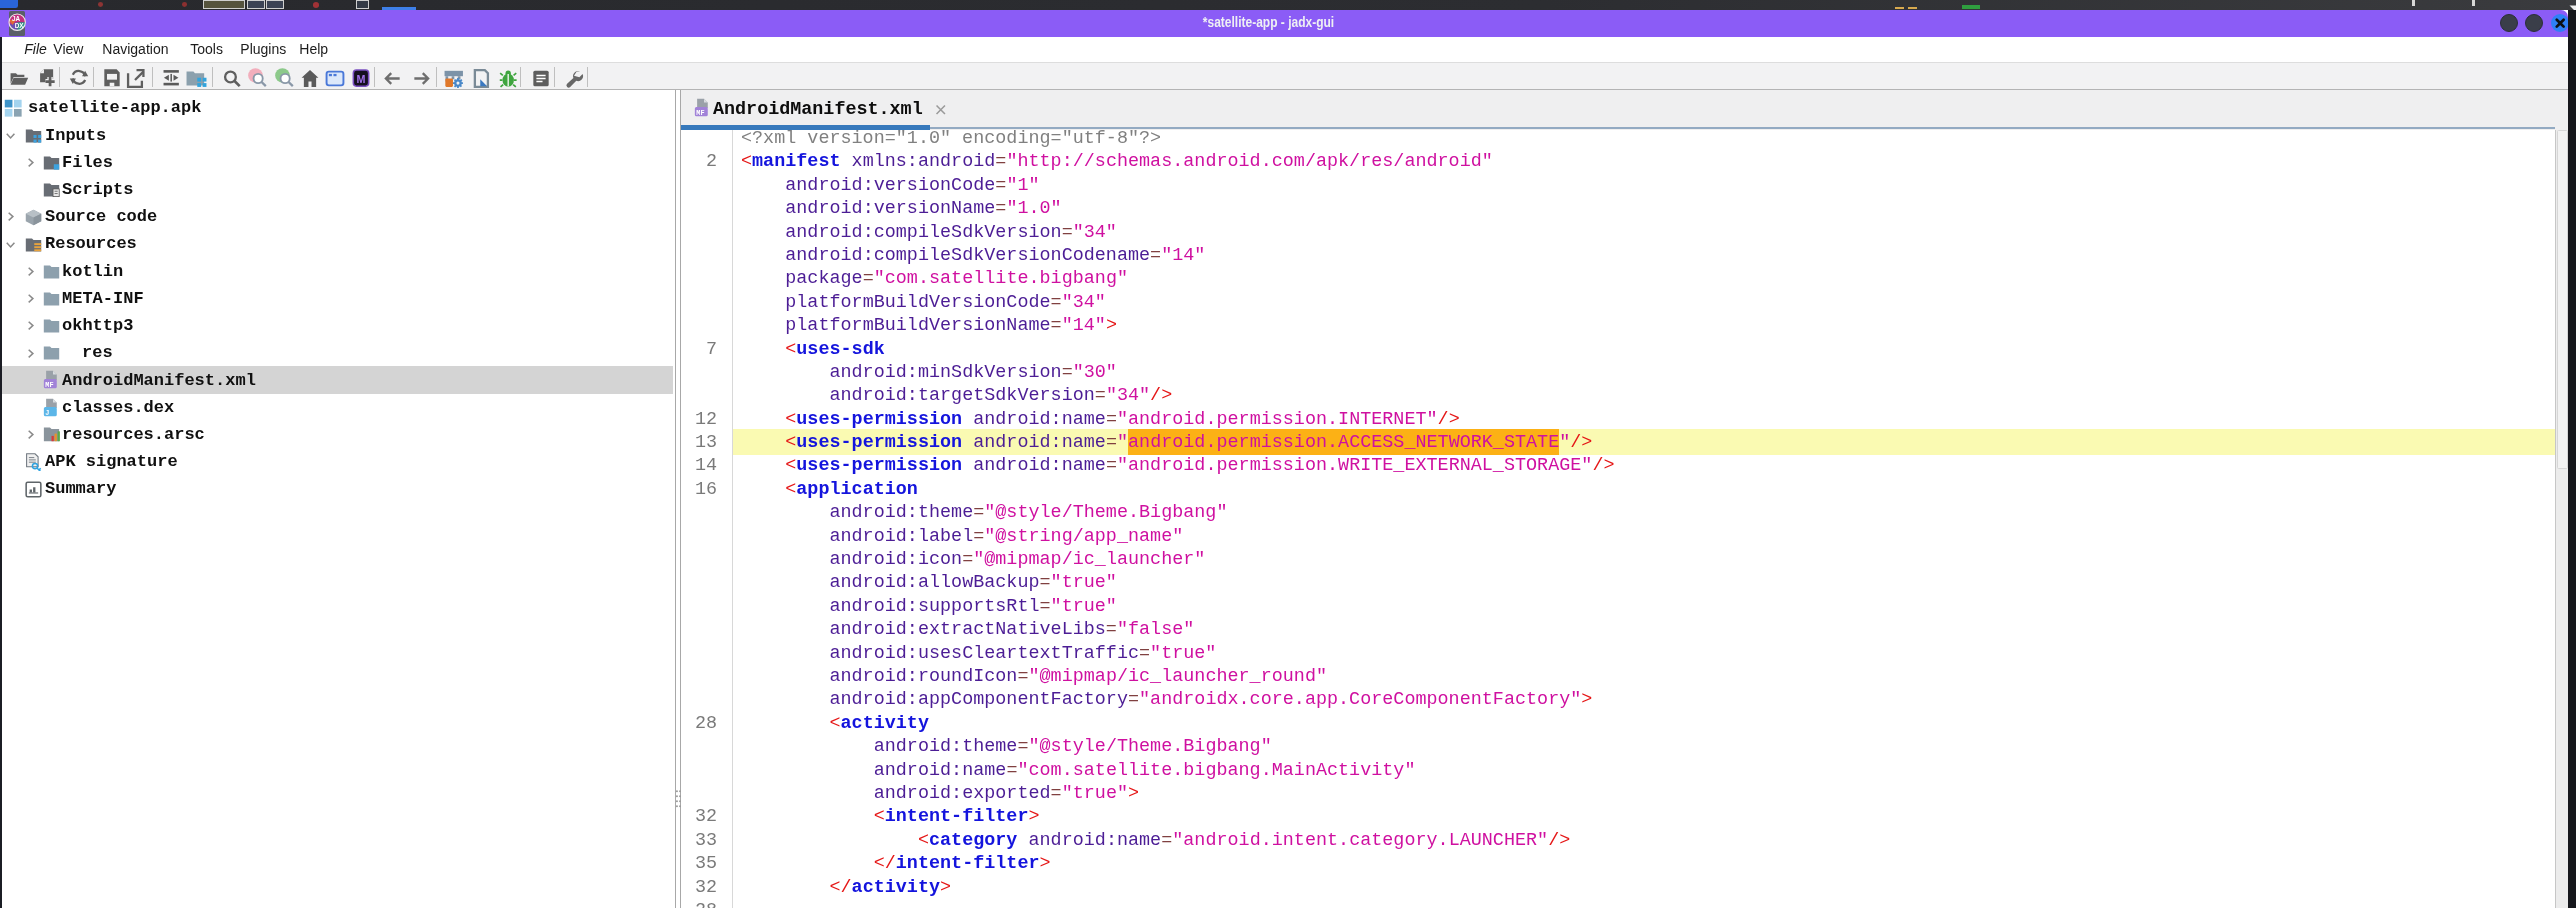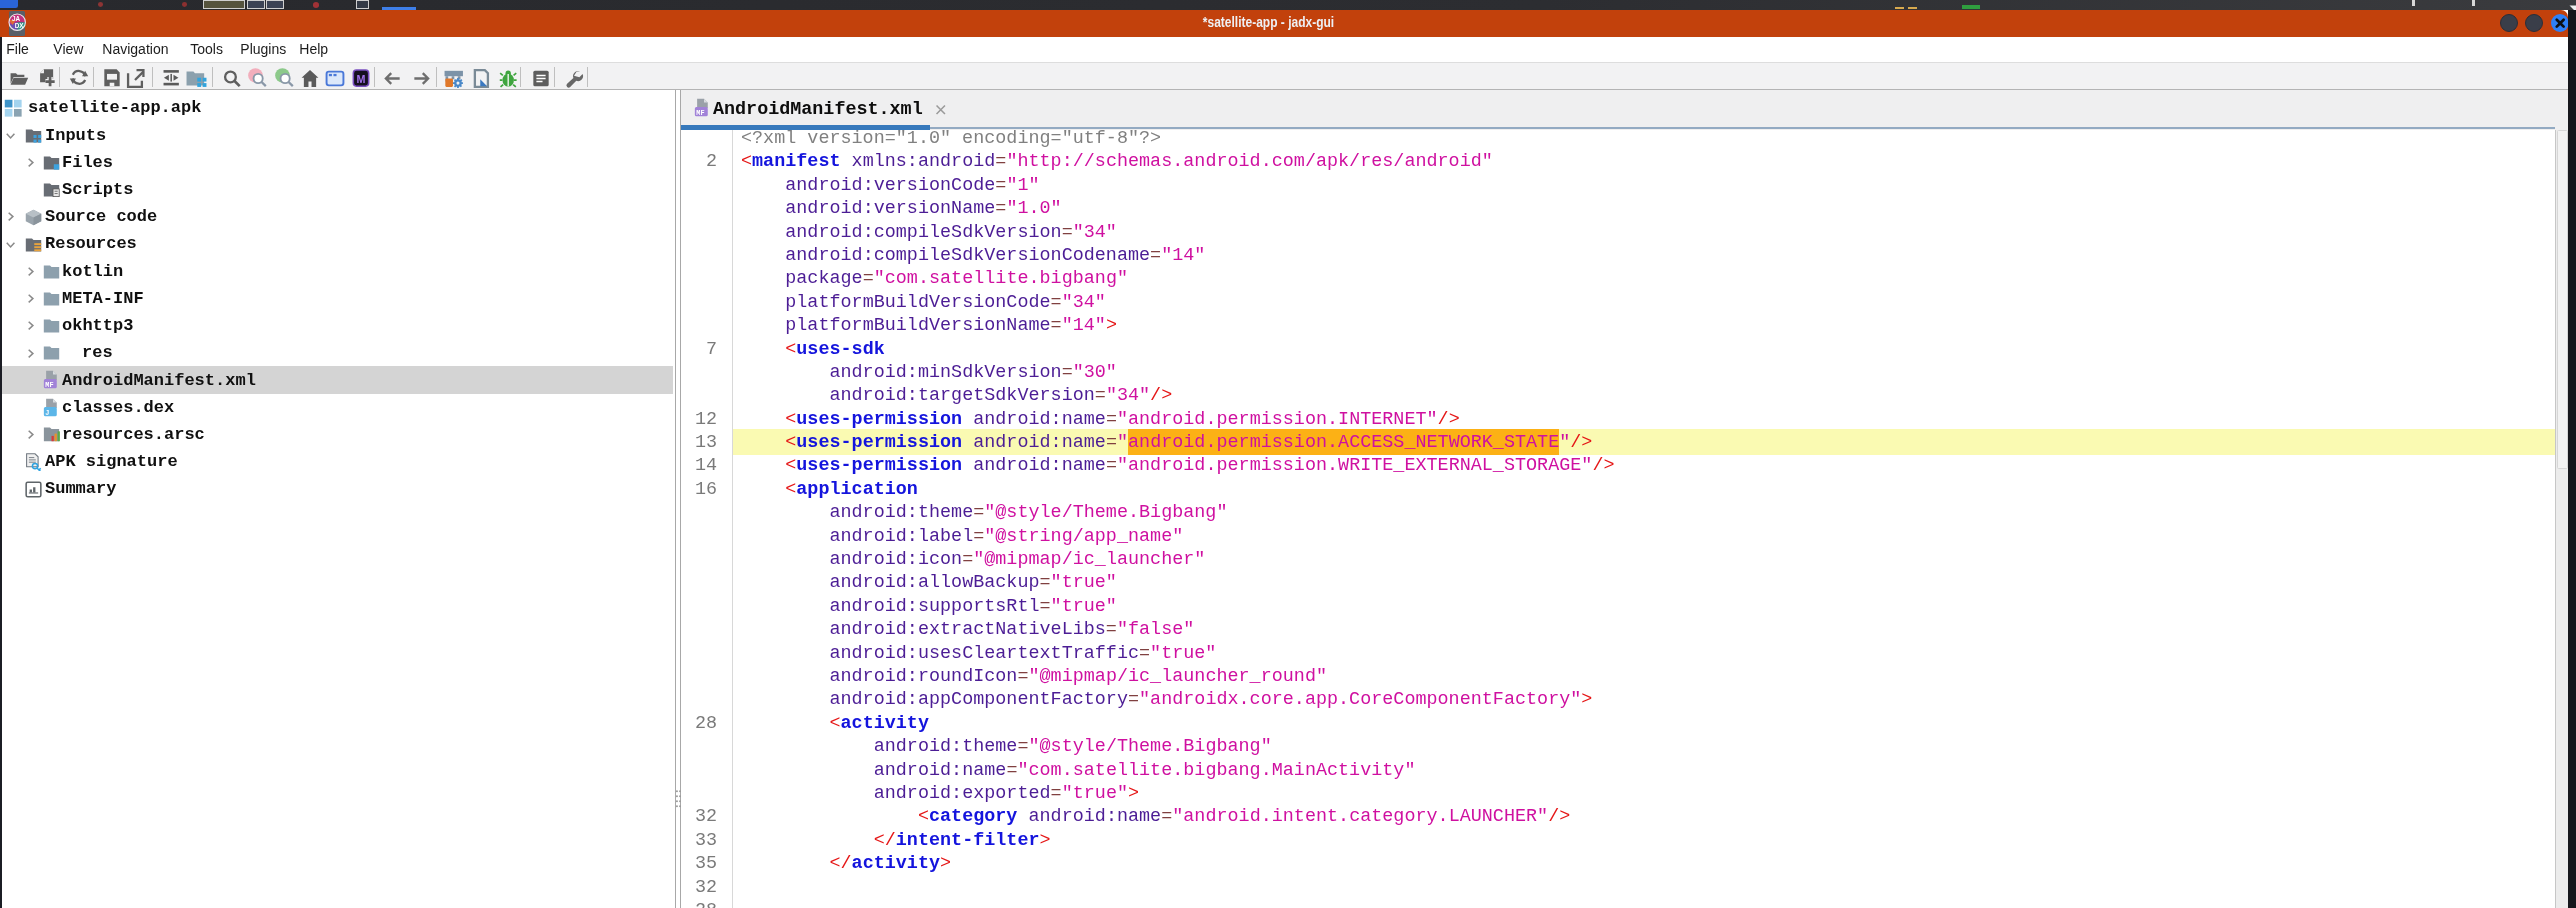--- a/index.html
+++ b/index.html
@@ -1,19 +1,19 @@
 <!DOCTYPE html>
 <html style="font-size:12.3px"><head><meta charset="utf-8">
 <style>
 html,body{margin:0;padding:0;width:2576px;height:909px;overflow:hidden;background:#fff;
 font-family:"Liberation Sans",sans-serif;}
 .abs{position:absolute;}
 .mono{font-family:"Liberation Mono",monospace;}
 #topstrip{left:0;top:0;width:2576px;height:10px;background:linear-gradient(90deg,#28292d 0%,#2c2d31 60%,#3a3b3e 100%);}
-#titlebar{left:0;top:10px;width:2568px;height:27px;background:#c2410c;border-top-right-radius:7px;}
+#titlebar{left:0;top:10px;width:2568px;height:27px;background:#8b5cf6;border-top-right-radius:7px;}
 #rightedge{left:2568px;top:10px;width:7.7px;height:899px;background:#16171c;}
 #leftedge{left:0;top:37px;width:2.3px;height:872px;background:#1b1d24;}
 #menubar{left:2.3px;top:37px;width:2566px;height:25px;background:#ffffff;}
 .menuitem{position:absolute;top:0;height:25px;line-height:25px;font-size:14px;color:#1c1c1c;}
 #toolbar{left:2.3px;top:62px;width:2566px;height:28px;background:#f2f2f3;border-top:0.8px solid #dddddd;box-sizing:border-box;}
 #toolbarborder{left:2.3px;top:89px;width:2566px;height:0.8px;background:#b4b4b4;}
 .tsep{position:absolute;top:3.8px;width:0.8px;height:20px;background:#bfbfbf;}
 .ticon{position:absolute;top:3.8px;}
 #treepanel{left:2.3px;top:90px;width:673px;height:819px;background:#fff;}
 .trow{position:absolute;height:27px;line-height:27px;font-size:17px;color:#101010;white-space:pre;font-family:"Liberation Mono",monospace;font-weight:bold;}
@@ -77,21 +77,21 @@
  <svg class="abs" style="left:2551px;top:3.8px;" width="18.4" height="18.4" viewBox="0 0 24 24">
       <path d="M7.5 7.5 L16.5 16.5 M16.5 7.5 L7.5 16.5" stroke="#0d1014" stroke-width="3.6" stroke-linecap="round"></path>
     </svg>
 </div>
 <svg class="abs" style="left:2568px;top:3.8px;" width="8.4" height="10.7" viewBox="0 0 11 14">
     <path d="M2 2 L11 2 L11 12 L7.5 7.5 Z" fill="#efefef"></path>
   </svg>
 <div class="abs" id="rightedge"></div>
 <div class="abs" id="leftedge"></div>
 <div class="abs" id="menubar">
- <div class="menuitem" style="left:4px;">File</div>
+ <div class="menuitem" style="left:22px;font-style:italic;">File</div>
  <div class="menuitem" style="left:51px;">View</div>
  <div class="menuitem" style="left:100px;">Navigation</div>
  <div class="menuitem" style="left:188px;">Tools</div>
  <div class="menuitem" style="left:238px;">Plugins</div>
  <div class="menuitem" style="left:297px;">Help</div>
 </div>
 <div class="abs" id="toolbar">
  <div class="tsep" style="left:57px;"></div>
  <div class="tsep" style="left:91px;"></div>
  <div class="tsep" style="left:150px;"></div>
@@ -374,20 +374,21 @@
 <div>        <span class="t">android:allowBackup</span><span class="o">=</span><span class="p">"true"</span></div>
 <div>        <span class="t">android:supportsRtl</span><span class="o">=</span><span class="p">"true"</span></div>
 <div>        <span class="t">android:extractNativeLibs</span><span class="o">=</span><span class="p">"false"</span></div>
 <div>        <span class="t">android:usesCleartextTraffic</span><span class="o">=</span><span class="p">"true"</span></div>
 <div>        <span class="t">android:roundIcon</span><span class="o">=</span><span class="p">"@mipmap/ic_launcher_round"</span></div>
 <div>        <span class="t">android:appComponentFactory</span><span class="o">=</span><span class="p">"androidx.core.app.CoreComponentFactory"</span><span class="r">&gt;</span></div>
 <div>        <span class="r">&lt;</span><span class="b">activity</span></div>
 <div>            <span class="t">android:theme</span><span class="o">=</span><span class="p">"@style/Theme.Bigbang"</span></div>
 <div>            <span class="t">android:name</span><span class="o">=</span><span class="p">"com.satellite.bigbang.MainActivity"</span></div>
 <div>            <span class="t">android:exported</span><span class="o">=</span><span class="p">"true"</span><span class="r">&gt;</span></div>
+<div>            <span class="r">&lt;</span><span class="b">intent-filter</span><span class="r">&gt;</span></div>
 <div>                <span class="r">&lt;</span><span class="b">category</span> <span class="t">android:name</span><span class="o">=</span><span class="p">"android.intent.category.LAUNCHER"</span><span class="r">/&gt;</span></div>
 <div>            <span class="r">&lt;/</span><span class="b">intent-filter</span><span class="r">&gt;</span></div>
 <div>        <span class="r">&lt;/</span><span class="b">activity</span><span class="r">&gt;</span></div>
 </div>
 <div class="abs mono" id="gutnums">
 <div></div>
 <div>2</div>
 <div></div>
 <div></div>
 <div></div>

